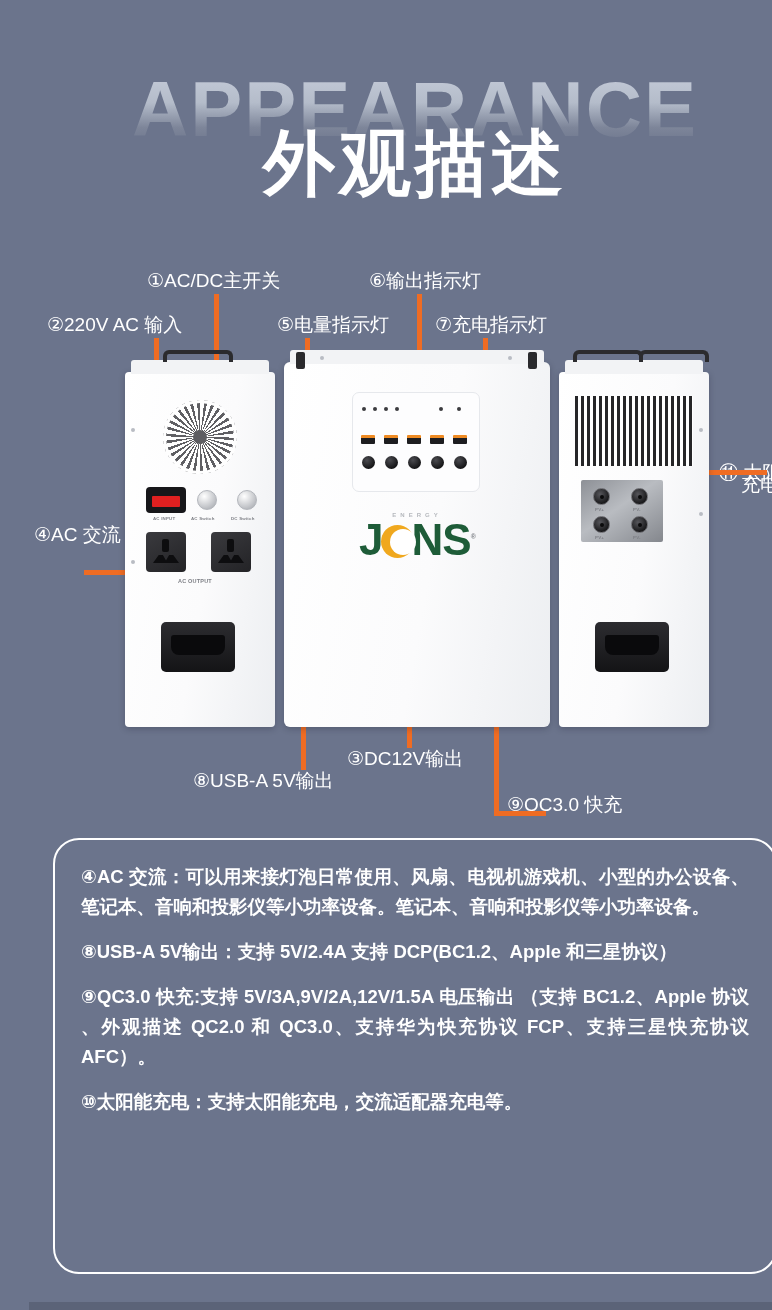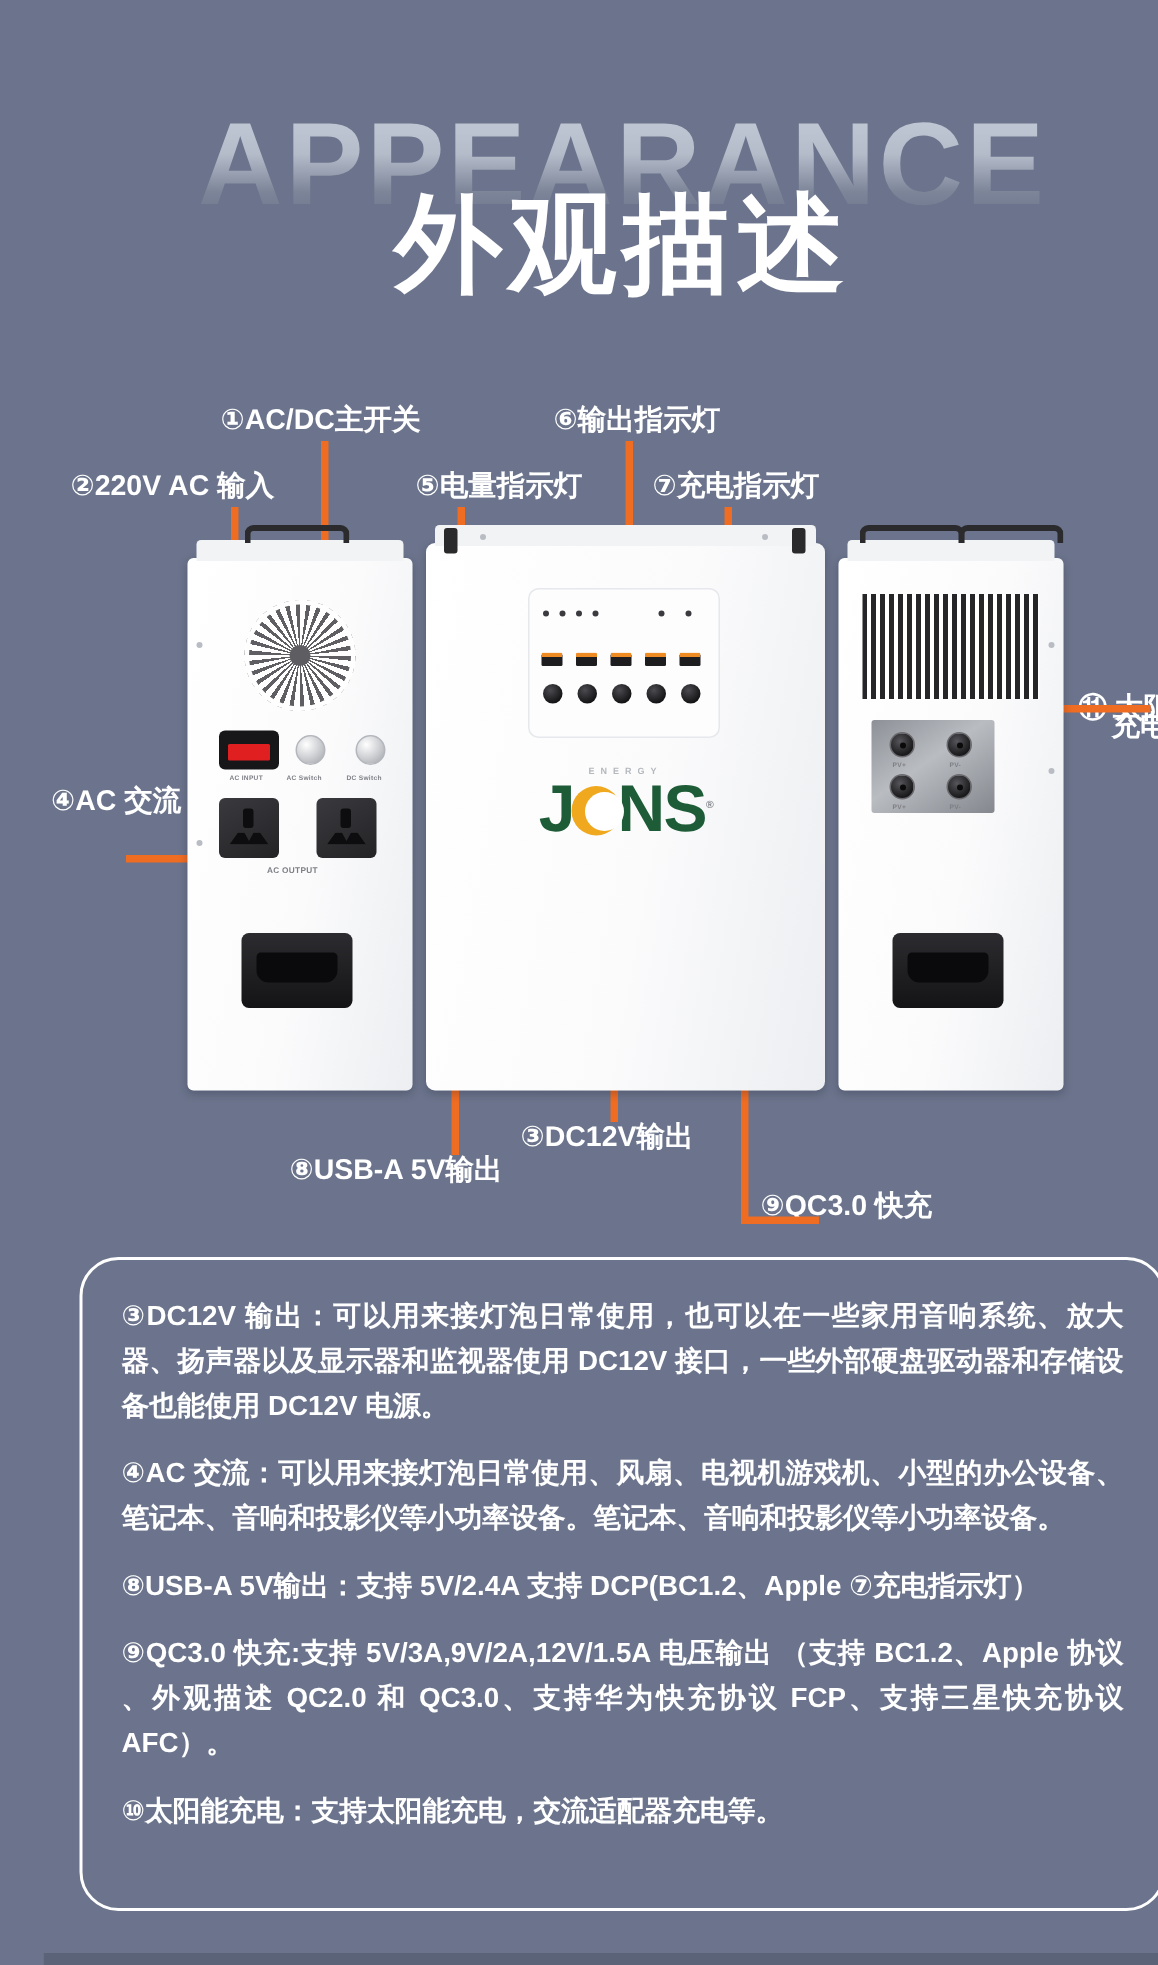--- a/index.html
+++ b/index.html
@@ -35,21 +35,21 @@
     text-align: center;
     font-size: 72px; font-weight: 700; color: #ffffff;
     letter-spacing: 4px; line-height: 1.15;
   }
 
   
   .diagram { position: absolute; left: 0; top: 262px; width: 772px; height: 570px; }
 
   
   .label {
-    position: absolute; color: #ffffff; font-weight: 700;
+    position: absolute; color: #ffffff; font-weight: 400;
     font-size: 19px; white-space: nowrap; line-height: 1.15;
   }
 
   
   .conn { position: absolute; background: #ef6c23; }
   .conn.v { width: 5px; }
   .conn.h { height: 5px; }
   .arrow-down, .arrow-up, .arrow-left, .arrow-right {
     position: absolute; width: 0; height: 0;
   }
@@ -371,21 +371,20 @@
         <div class="tiny-lbl" style="left:14px; top:55px;">PV+</div>
         <div class="tiny-lbl" style="left:52px; top:55px;">PV-</div>
       </div>
 
       <div class="grip" style="left:36px; top:250px;"></div>
     </div>
 
   </div>
 
   <div class="desc-box">
-    <p class="desc-p">③DC12V 输出：可以用来接灯泡日常使用，也可以在一些家用音响系统、放大器、扬声器以及显示器和监视器使用 DC12V 接口，一些外部硬盘驱动器和存储设备也能使用 DC12V 电源。</p>
     <p class="desc-p">④AC 交流：可以用来接灯泡日常使用、风扇、电视机游戏机、小型的办公设备、笔记本、音响和投影仪等小功率设备。笔记本、音响和投影仪等小功率设备。</p>
-    <p class="desc-p">⑧USB-A 5V输出：支持 5V/2.4A 支持 DCP(BC1.2、Apple ⑦充电指示灯）</p>
+    <p class="desc-p">⑧USB-A 5V输出：支持 5V/2.4A 支持 DCP(BC1.2、Apple 和三星协议）</p>
     <p class="desc-p">⑨QC3.0 快充:支持 5V/3A,9V/2A,12V/1.5A 电压输出 （支持 BC1.2、Apple 协议 、外观描述 QC2.0 和 QC3.0、支持华为快充协议 FCP、支持三星快充协议 AFC）。</p>
     <p class="desc-p">⑩太阳能充电：支持太阳能充电，交流适配器充电等。</p>
   </div>
 
   <div class="bottom-strip"></div>
 </div>
 
 </body></html>

